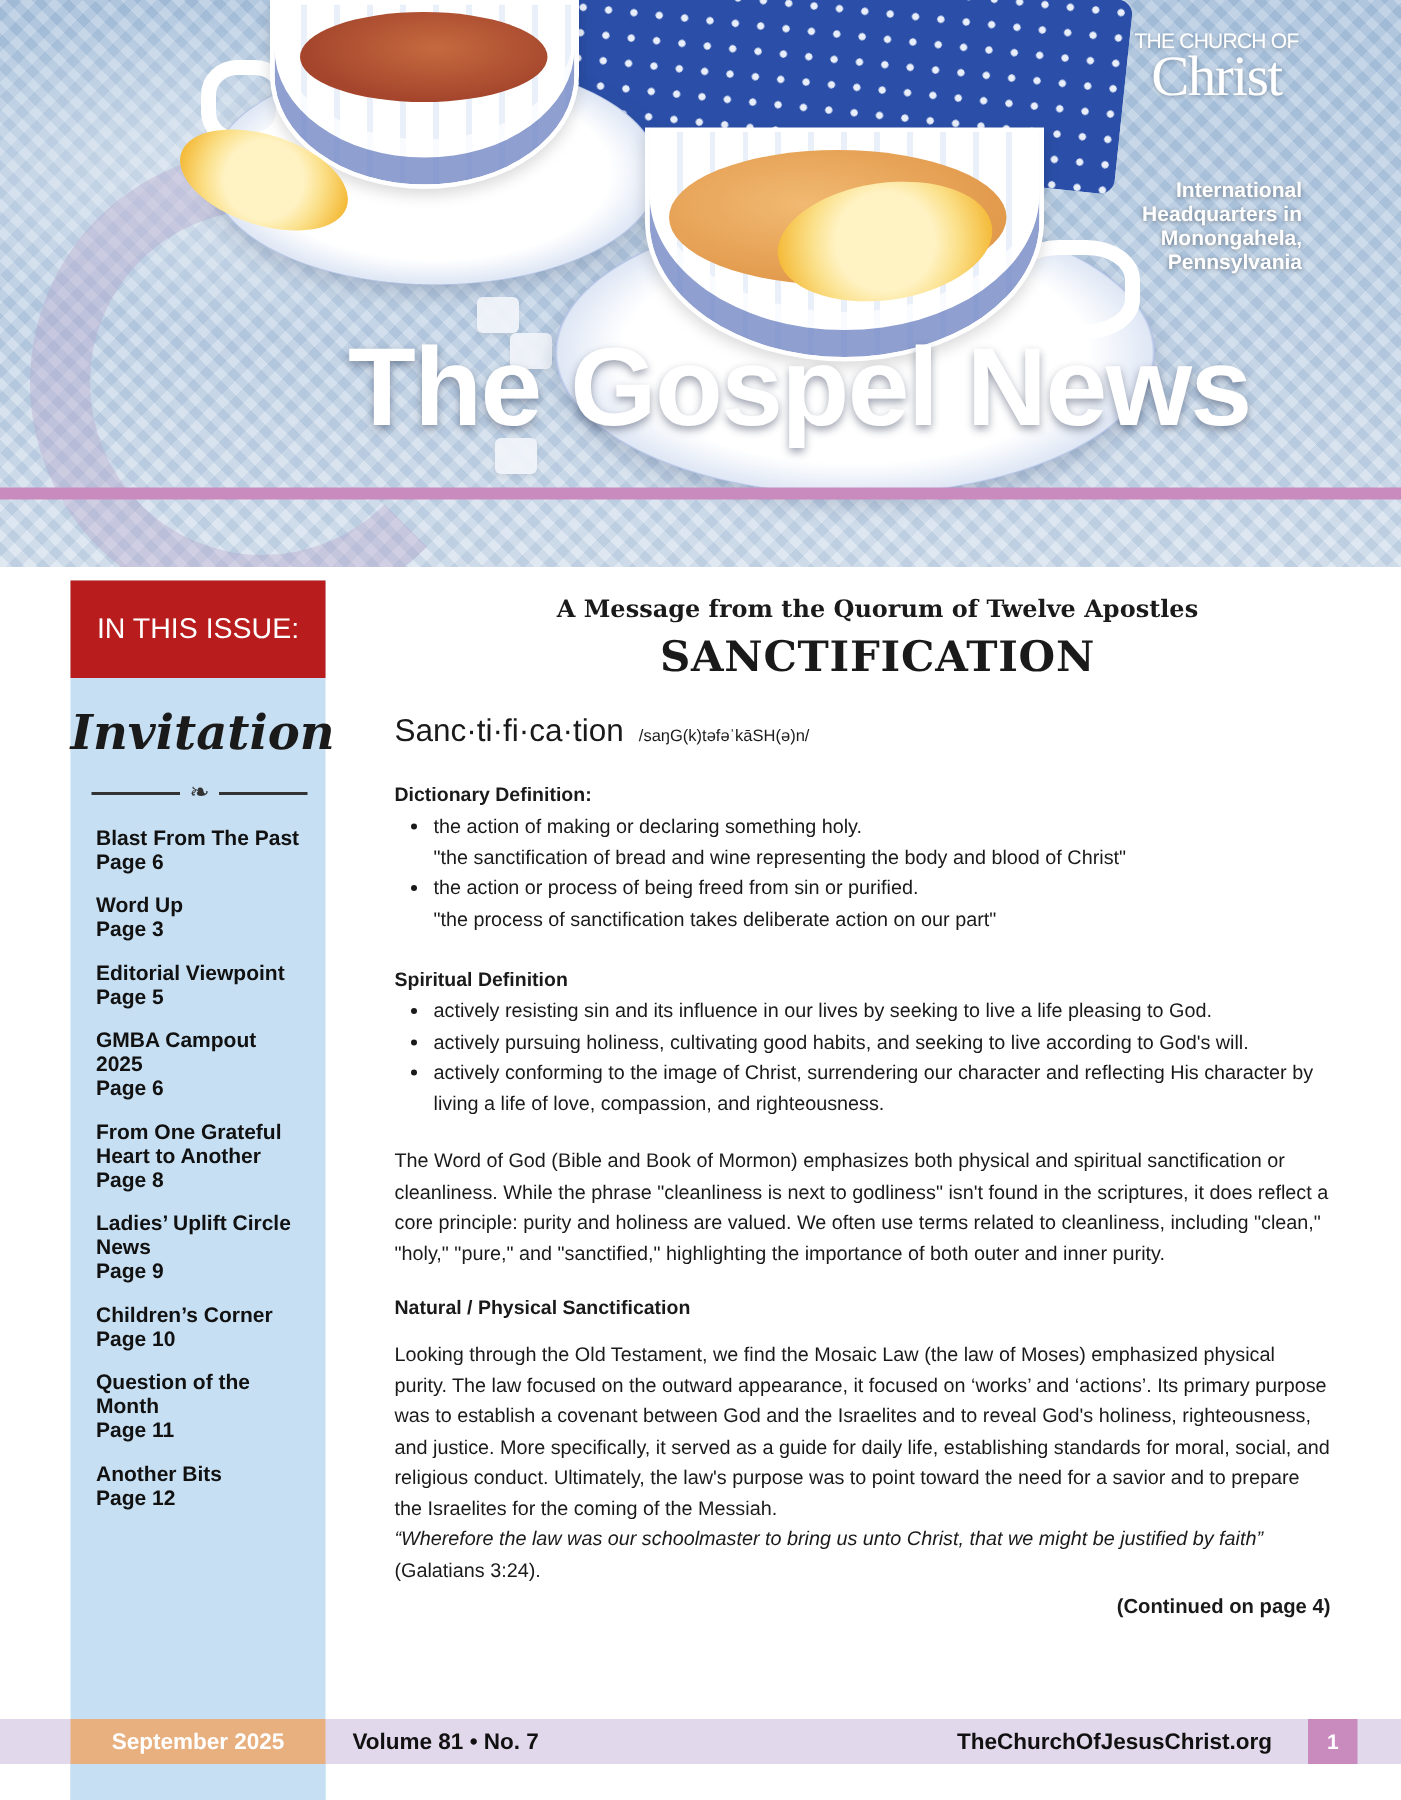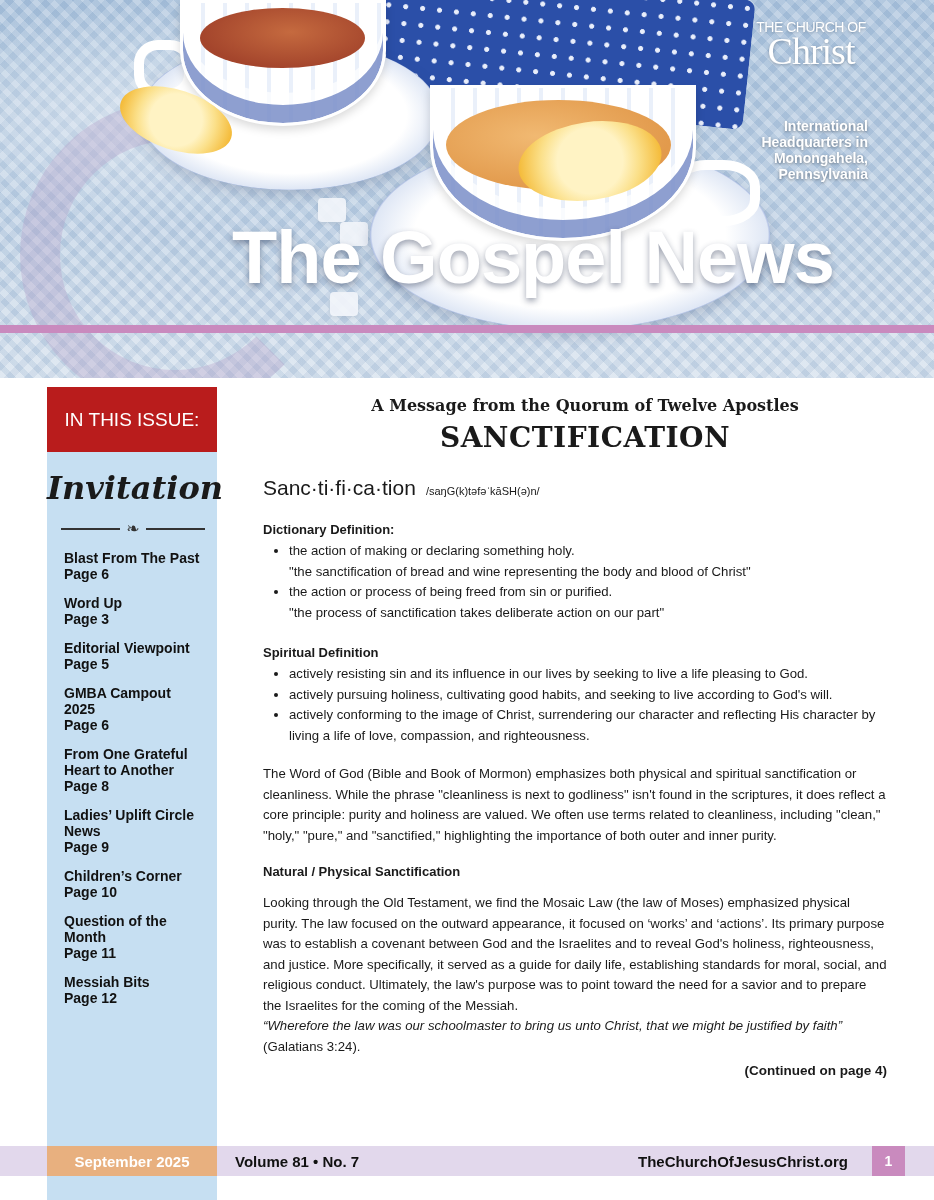--- a/index.html
+++ b/index.html
@@ -151,21 +151,21 @@
       </li>
     <li>
         <span>Children’s Corner</span>
         <span>Page 10</span>
       </li>
     <li style="padding-right:20px">
         <span>Question of the Month</span>
         <span>Page 11</span>
       </li>
     <li>
-        <span>Messiah Bits</span>
+        <span>Another Bits</span>
         <span>Page 12</span>
       </li>
   </ul>
 </div>
 <div class="sidebar-tail"></div>
 
 <div class="main">
   <div class="kicker">A Message from the Quorum of Twelve Apostles</div>
   <div class="title">SANCTIFICATION</div>
 

